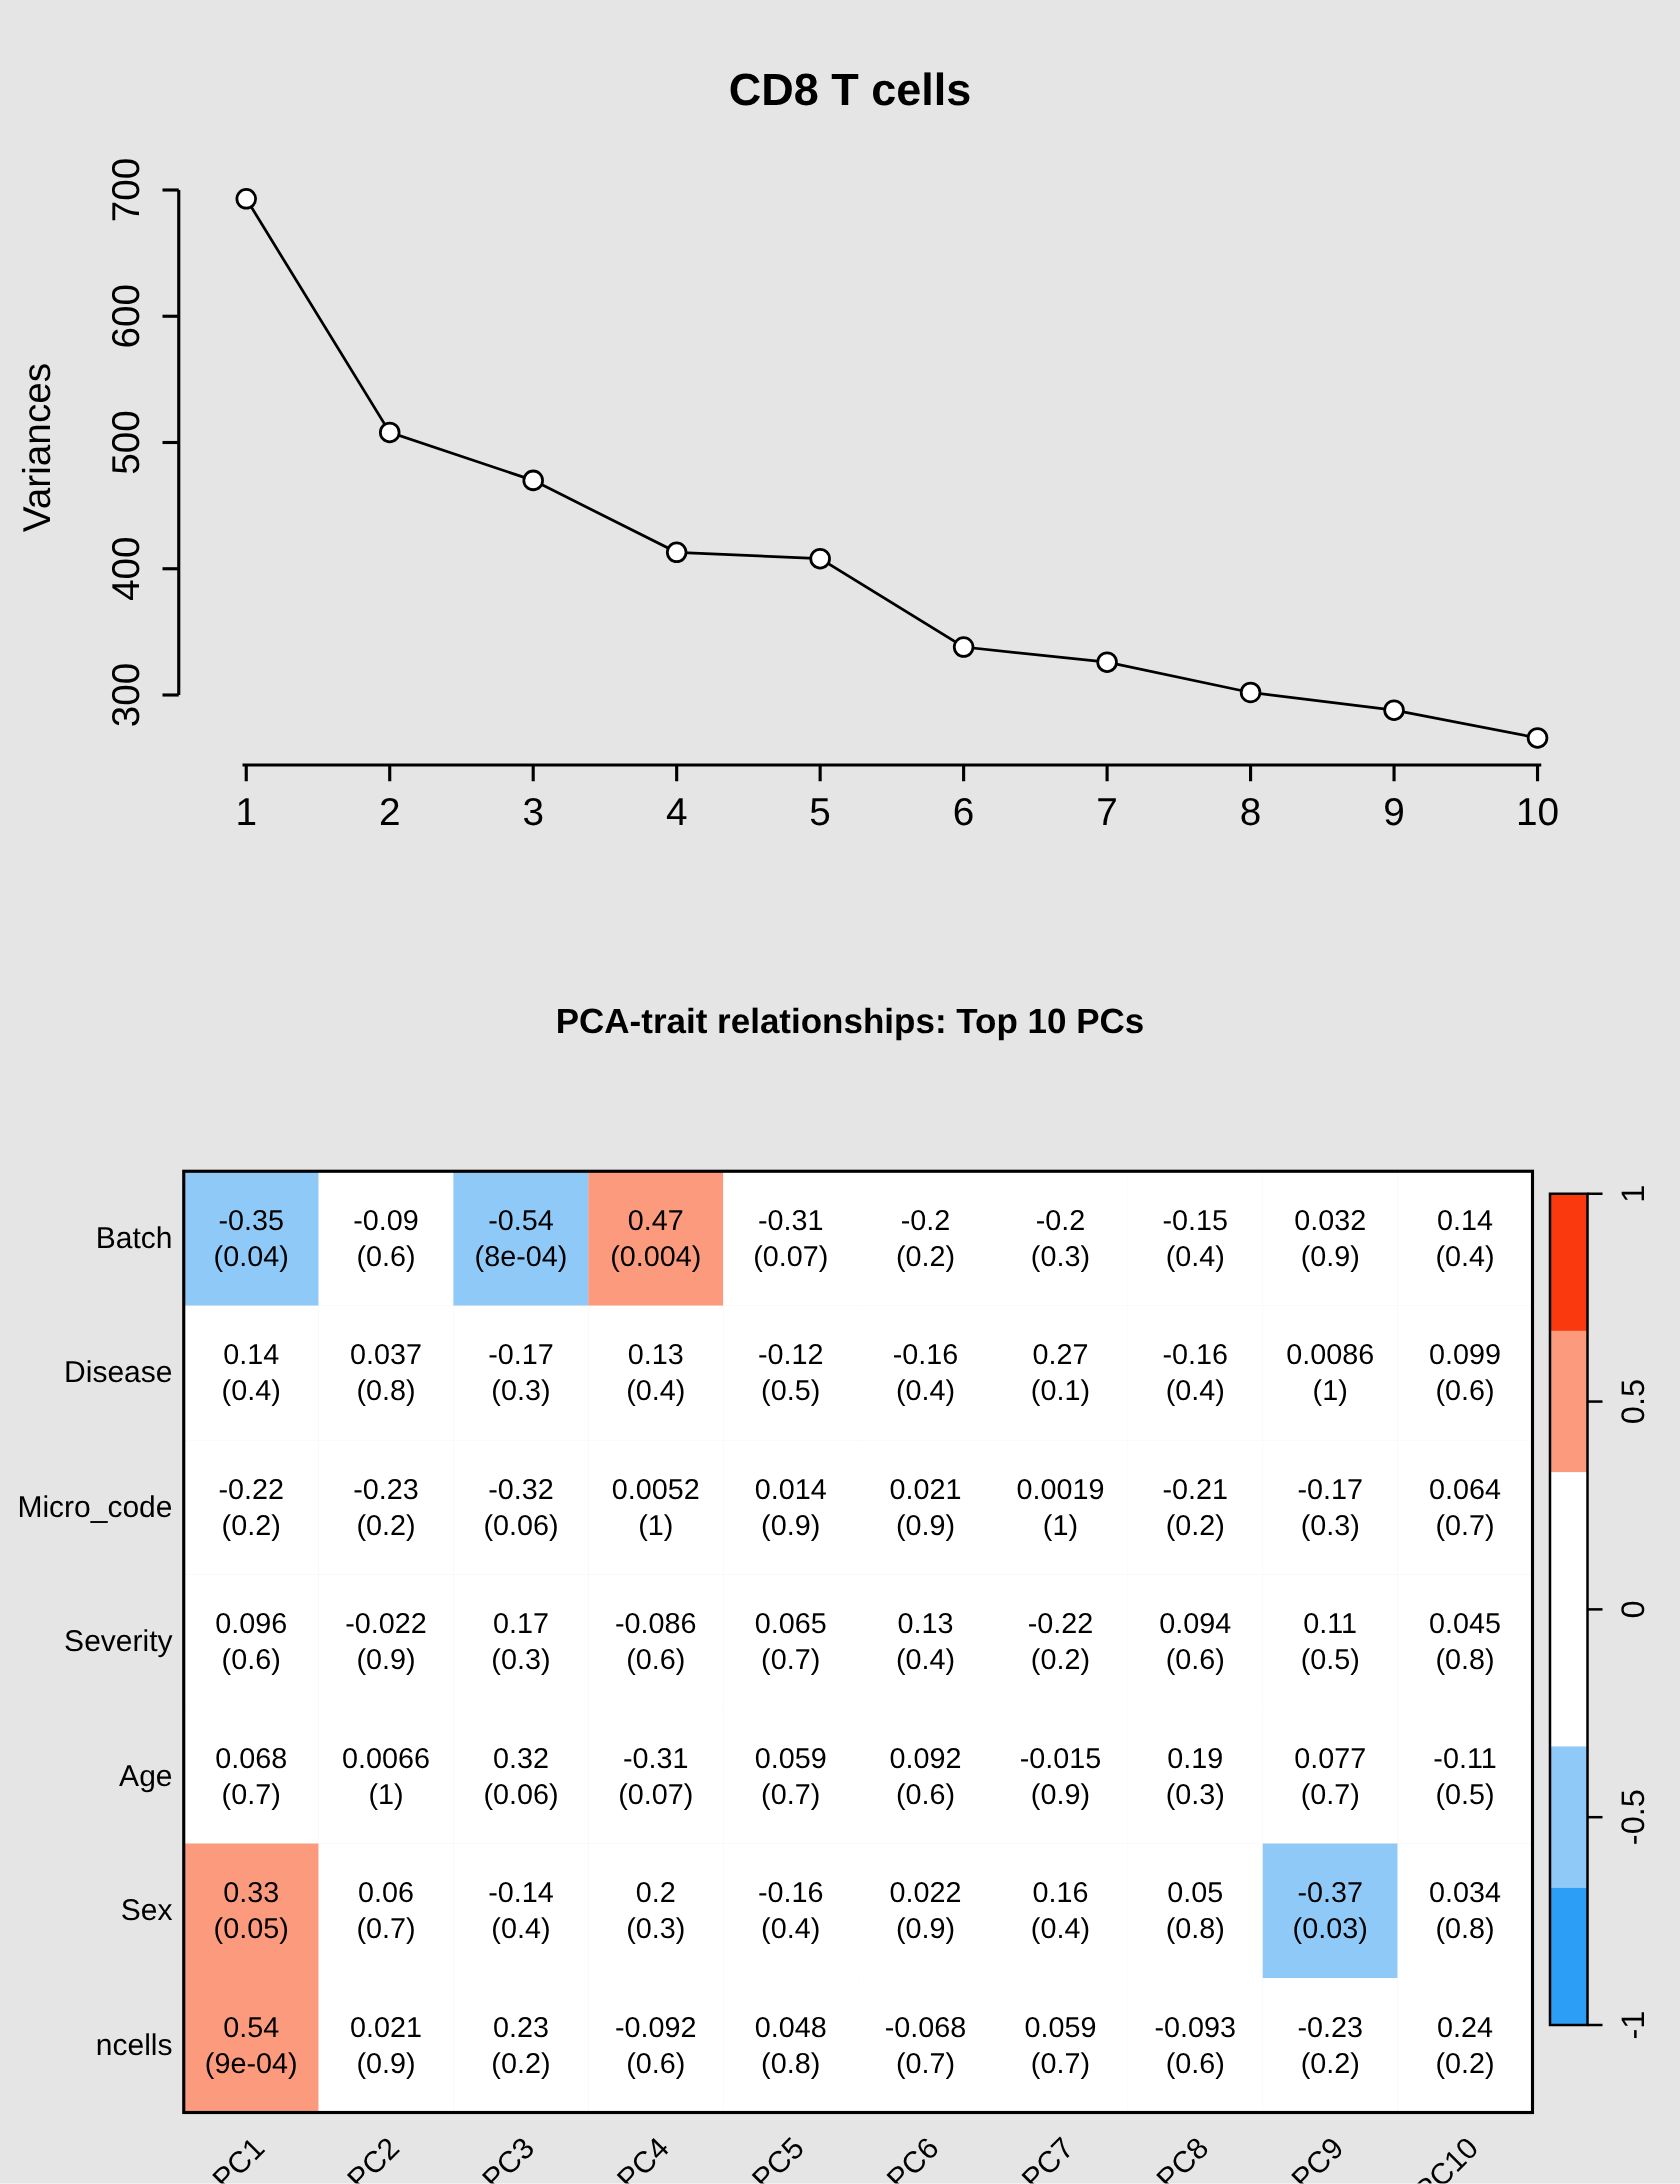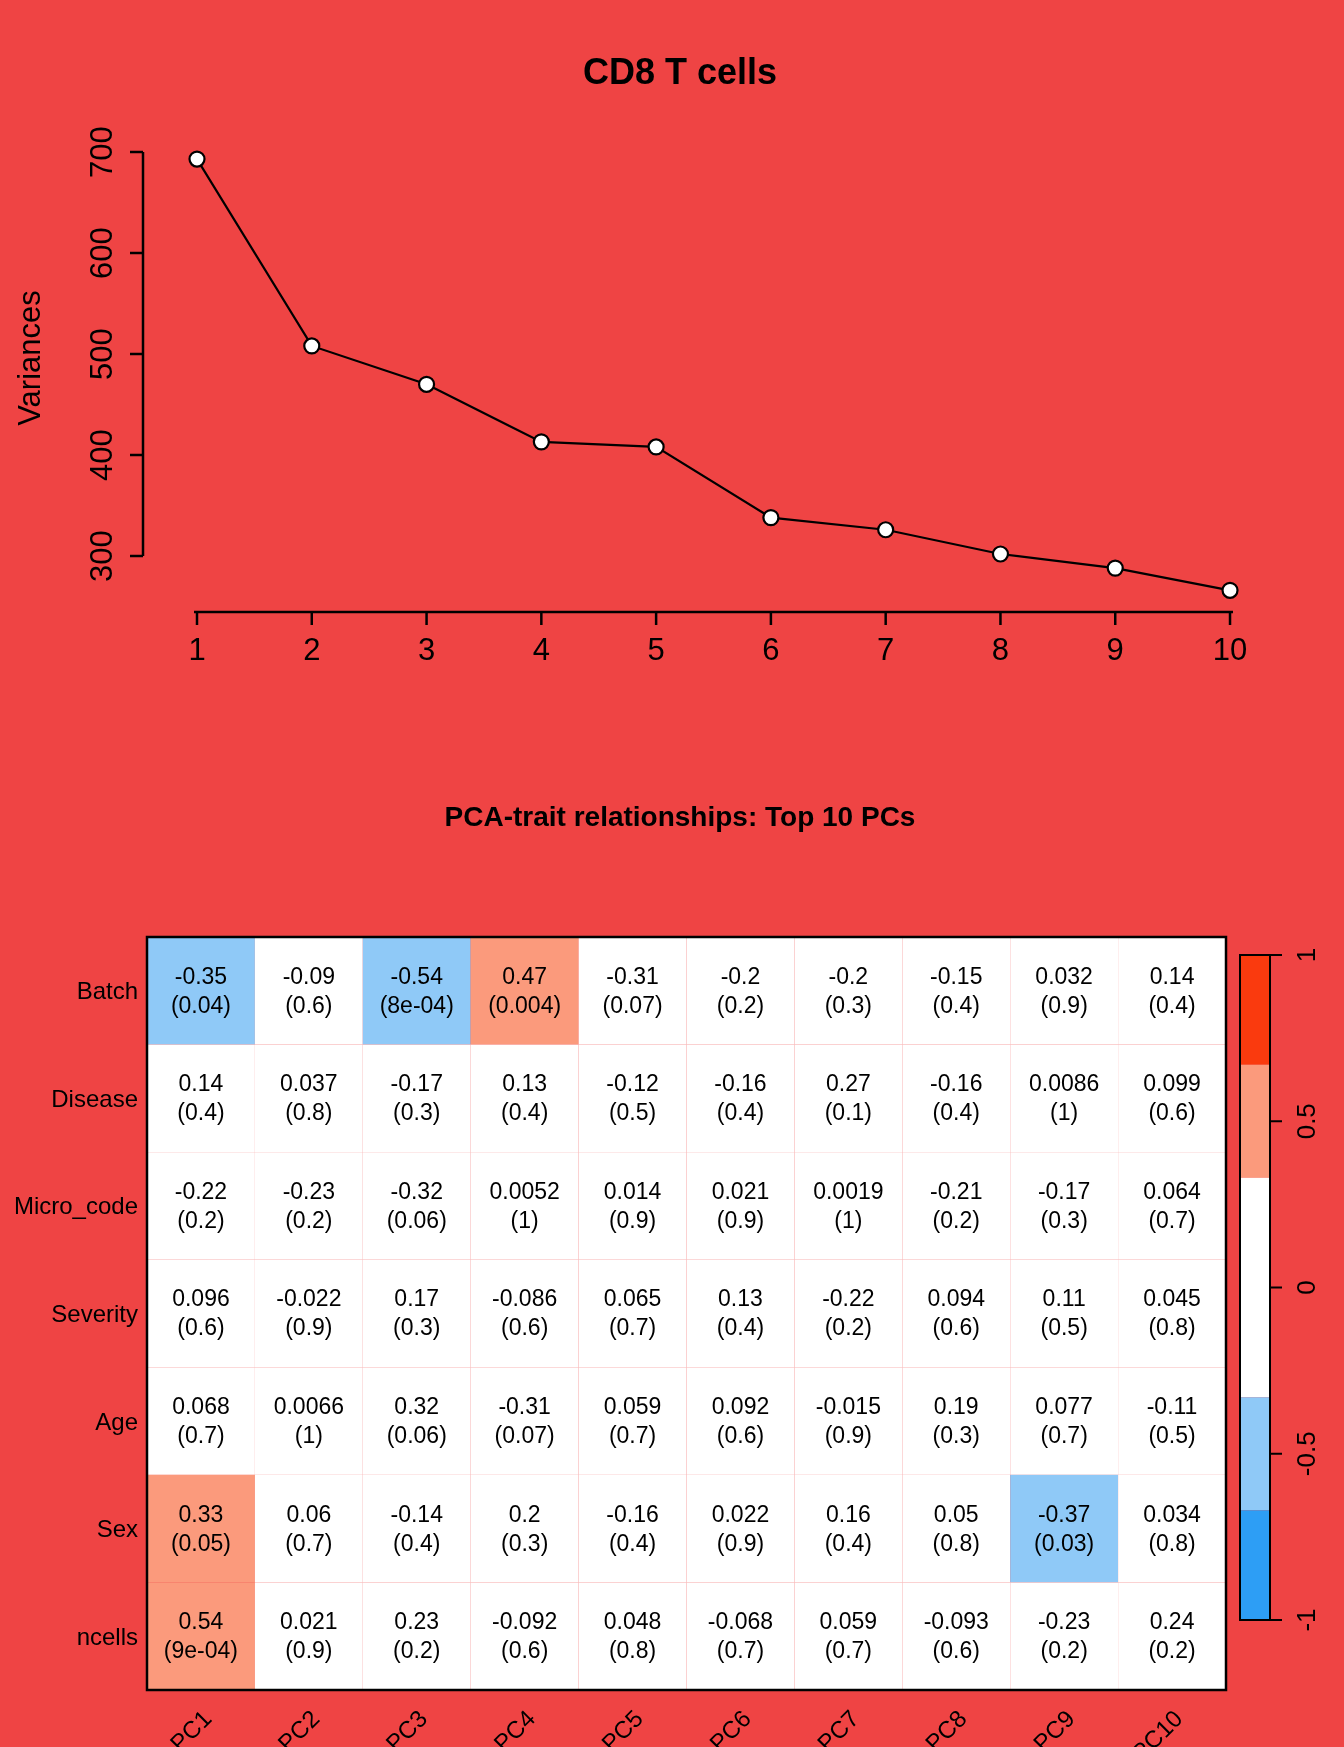--- a/index.html
+++ b/index.html
@@ -1,16 +1,16 @@
 <!DOCTYPE html>
 <html><head>
 <meta charset="utf-8">
 <style>
   html,body{margin:0;padding:0;background:#ffffff;}
-  .page{position:relative;width:1344px;height:1747px;background:#ef4444;overflow:hidden;text-decoration:underline;}
+  .page{position:relative;width:1344px;height:1747px;background:#e5e5e5;overflow:hidden;text-decoration:underline;}
   figure{margin:0;}
   svg{position:absolute;left:0;display:block;}
   #scree-svg{top:0;}
   #heatmap-svg{top:770px;}
   svg text{font-family:"Liberation Sans","DejaVu Sans",sans-serif;fill:#000000;}
   .chart-title{font-weight:700;}
 </style>
 </head>
 <body>
 

